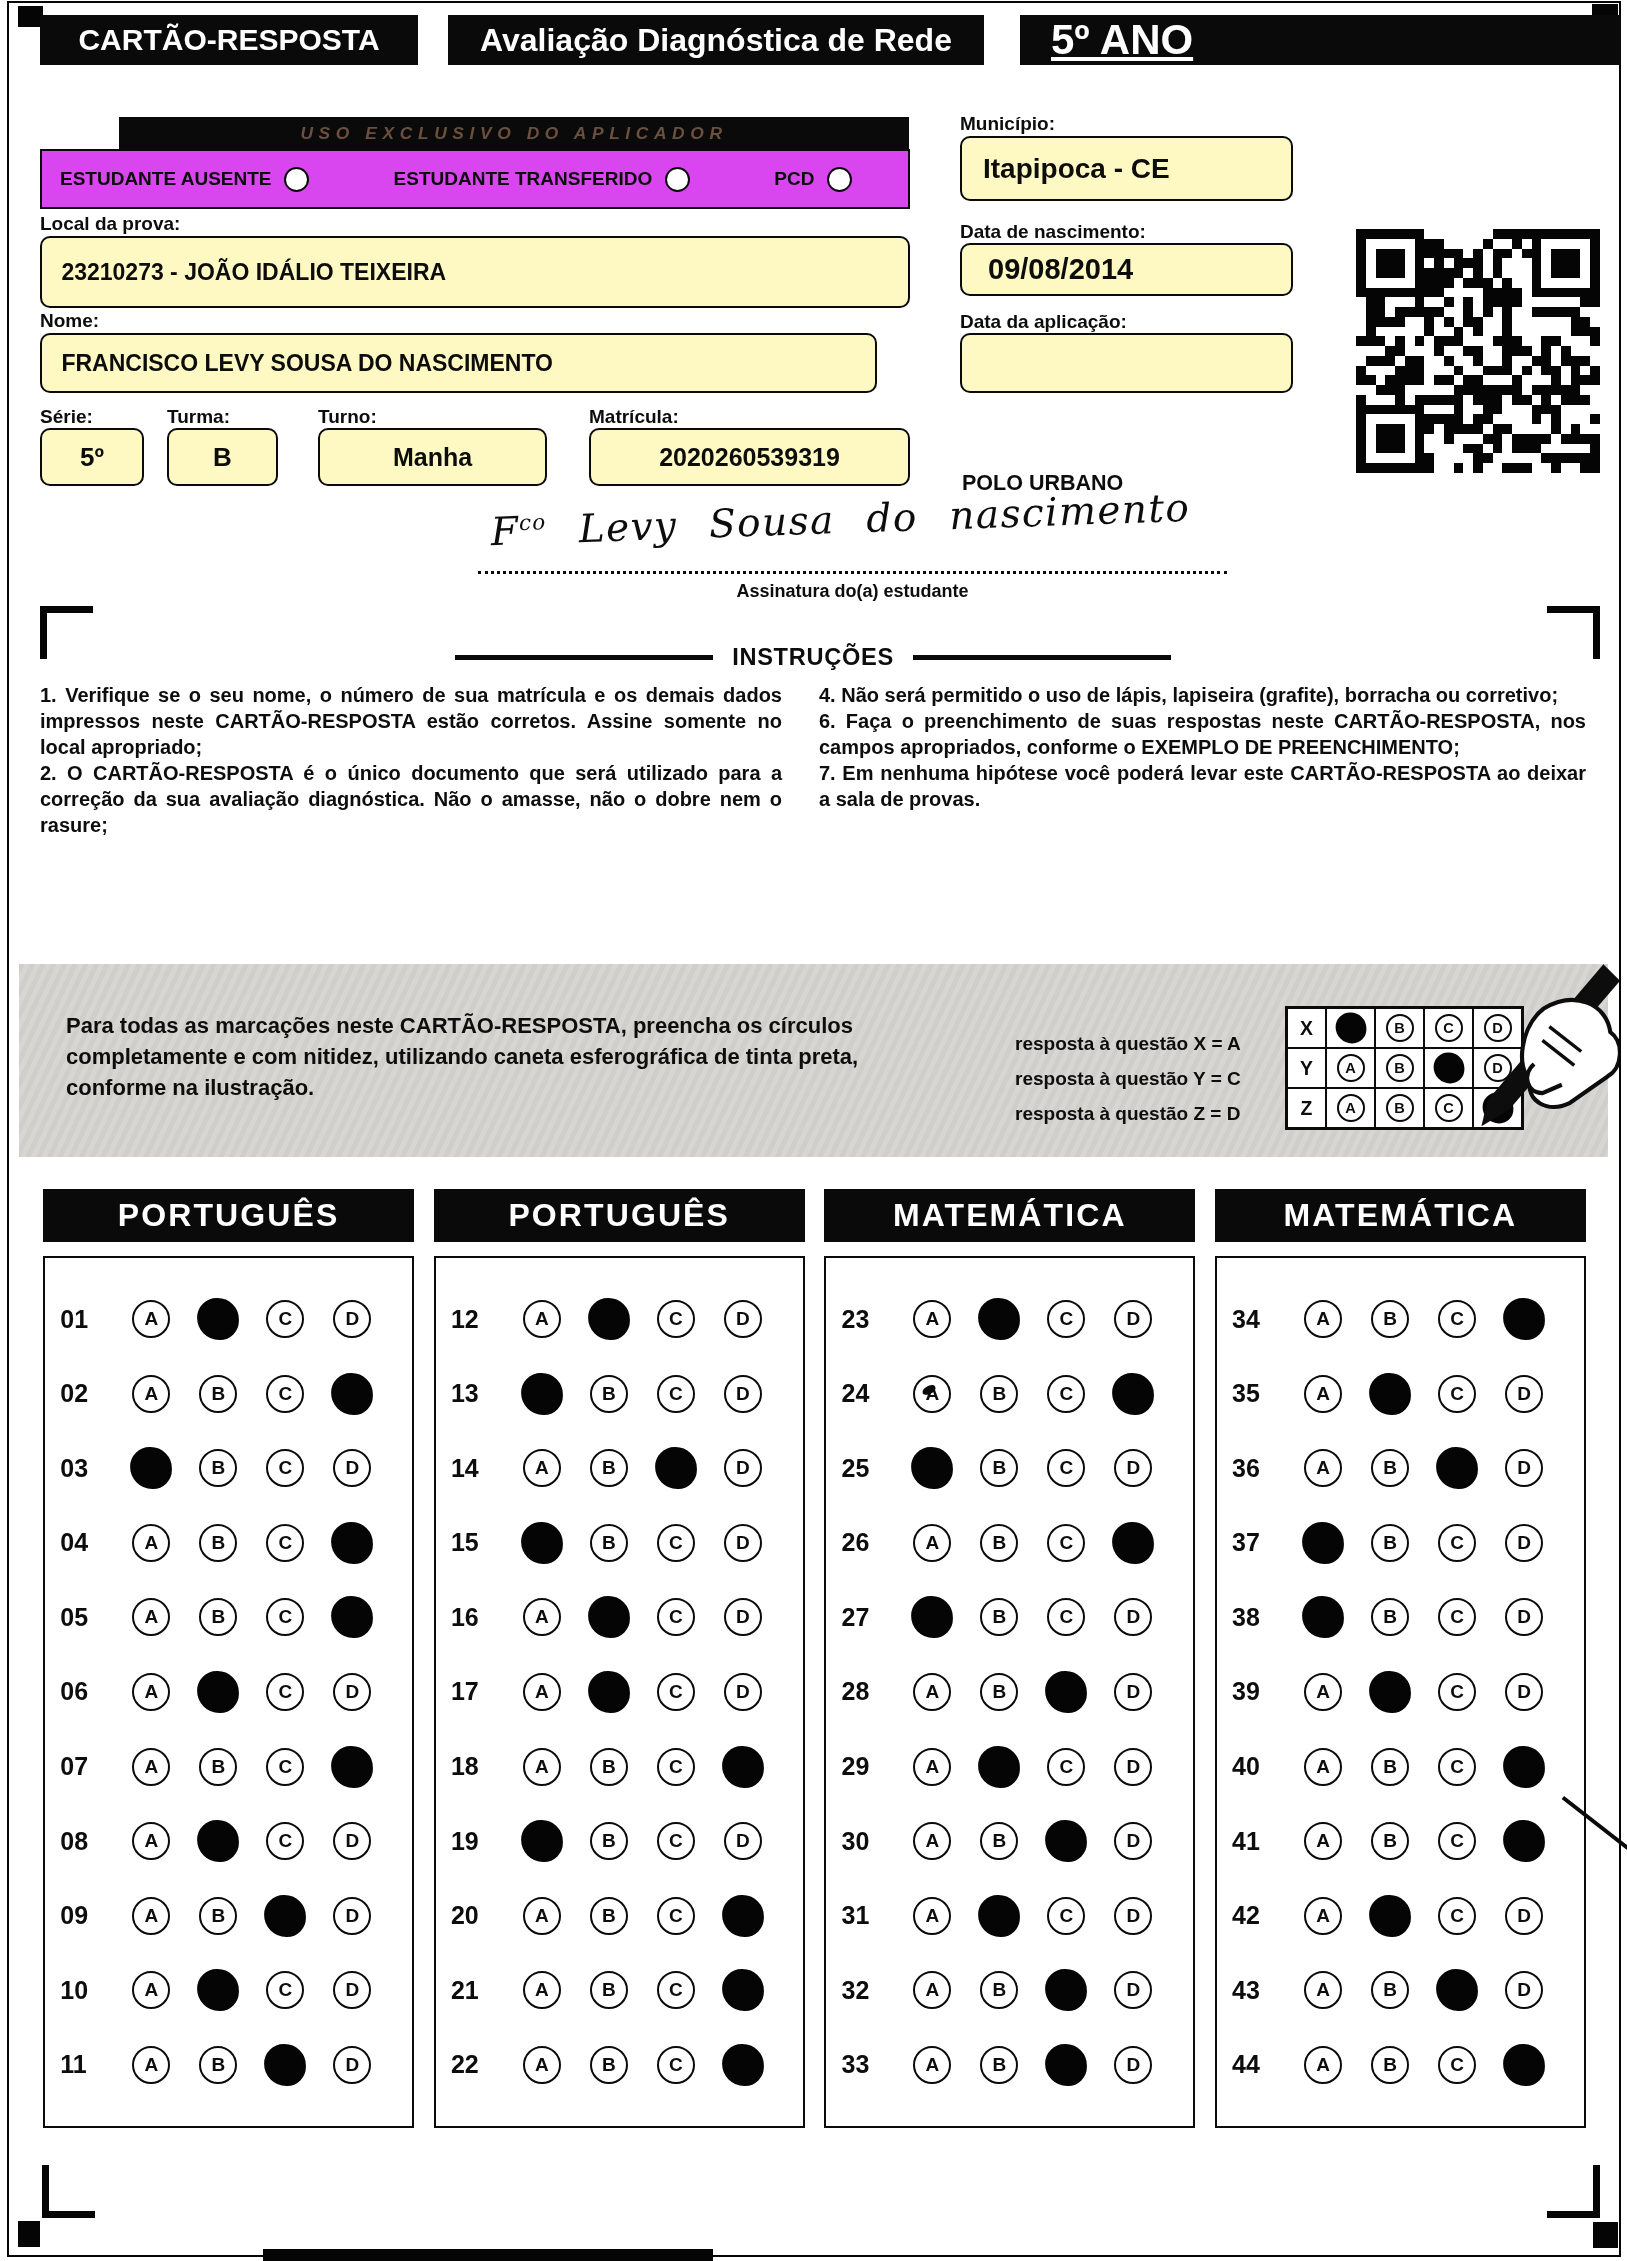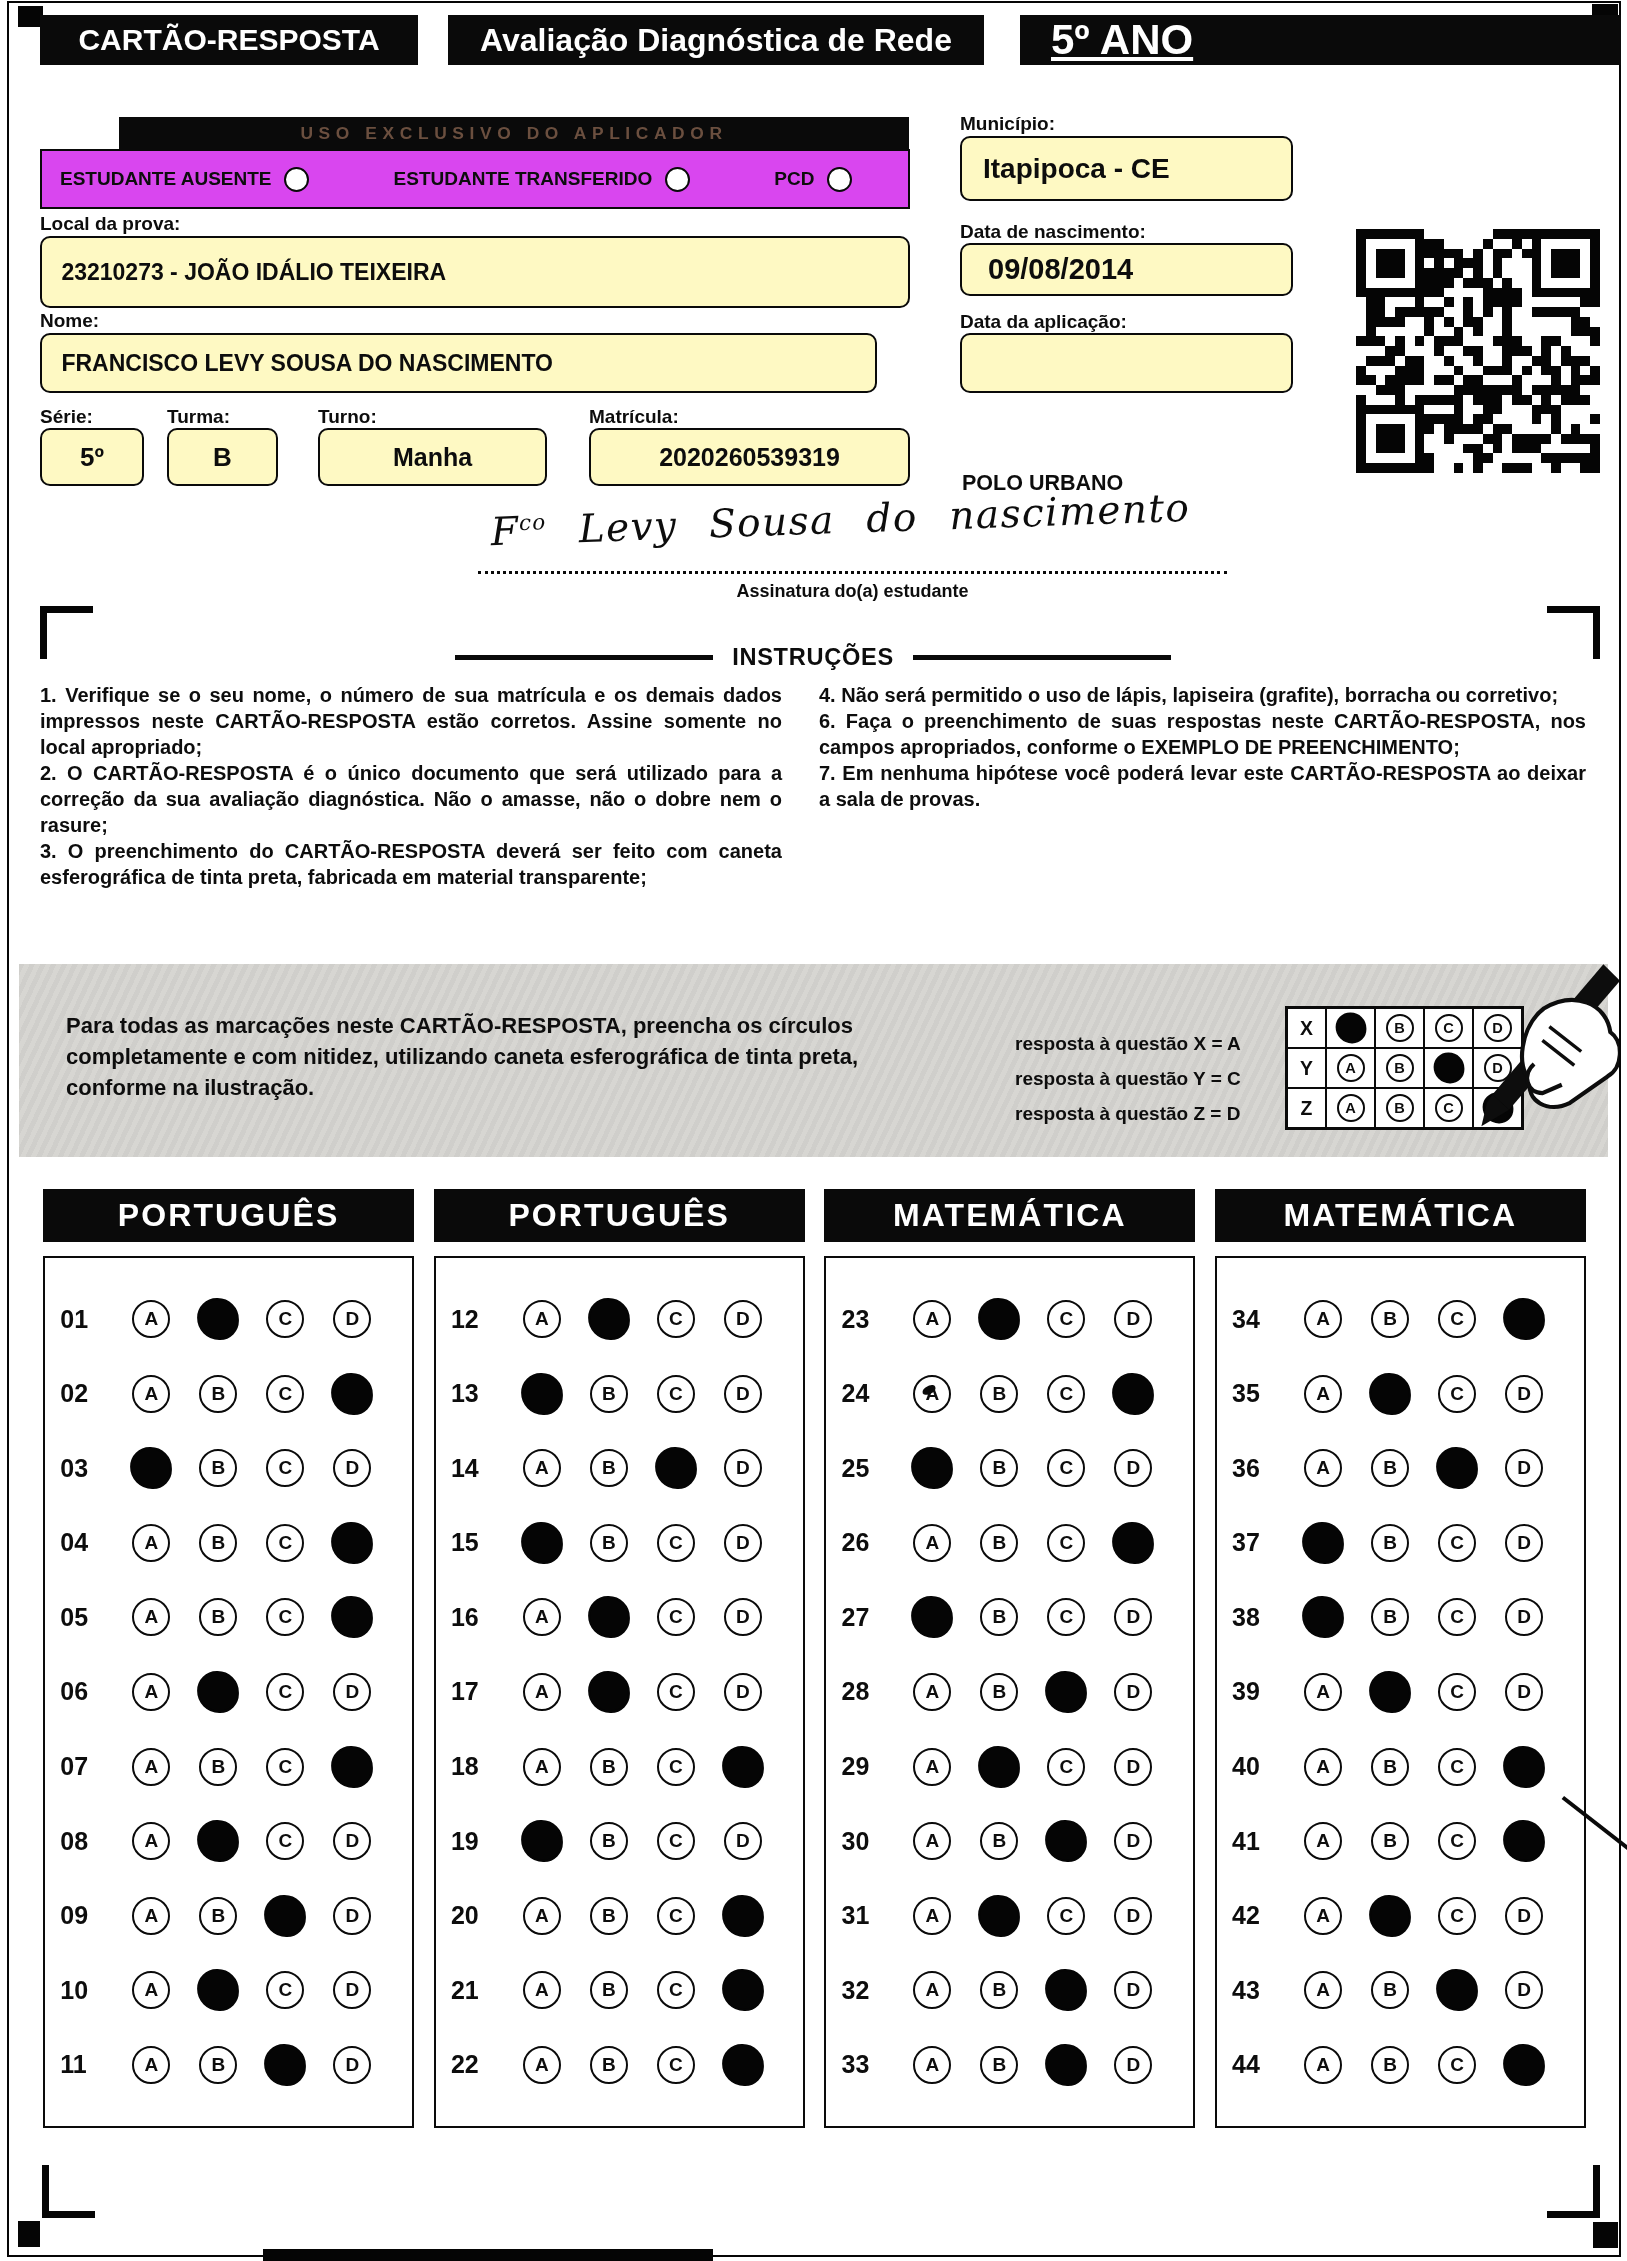--- a/index.html
+++ b/index.html
@@ -14,21 +14,21 @@
   .sq { position:absolute; background:#050505; }
   .corner { position:absolute; width:53px; height:53px; }
   .corner.tl { border-left:7.6px solid #050505; border-top:7.6px solid #050505; }
   .corner.tr { border-right:7.6px solid #050505; border-top:7.6px solid #050505; }
   .corner.bl { border-left:7.6px solid #050505; border-bottom:7.6px solid #050505; }
   .corner.br { border-right:7.6px solid #050505; border-bottom:7.6px solid #050505; }
 
   .blackbar { background:#0a0a0a; color:#ffffff; display:flex; align-items:center; justify-content:center; font-weight:700; }
 
   .applicator-bar { background:#0a0a0a; color:#6b4f3f; display:flex; align-items:center; justify-content:center;
-                    font-weight:600; font-size:17.4px; letter-spacing:5.6px; }
+                    font-weight:600; font-size:17.4px; letter-spacing:5.6px;font-style:italic; }
   .applicator-box { border:2.1px solid #0a0a0a; display:flex; align-items:center; justify-content:space-between;
                     padding:0 56px 0 18px; background:#d946ef; }
   .opt { display:flex; align-items:center; gap:12.5px; font-weight:600; font-size:19px; }
   .opt-circle { width:25px; height:25px; border:2.1px solid #0a0a0a; border-radius:50%; background:#fff; flex:none; }
 
   .lbl { font-weight:700; font-size:19px; }
   .box { border:2.1px solid #0a0a0a; border-radius:10px; background:#fef9c3; display:flex; align-items:center; }
   .center { justify-content:center; }
   .val { font-weight:700; font-size:23px; }
 
@@ -483,21 +483,20 @@
   <div class="corner tr" style="left:1547px;top:606px;"></div>
 
   <div class="abs instr-head" style="left:292px;top:644px;width:1042px;">
     <span class="hline"></span>
     <span class="instr-title">INSTRUÇÕES</span>
     <span class="hline"></span>
   </div>
   <div class="abs instr-col" style="left:40px;top:682px;width:742px;">
       <p>1. Verifique se o seu nome, o número de sua matrícula e os demais dados impressos neste CARTÃO-RESPOSTA estão corretos. Assine somente no local apropriado;</p>
       <p>2. O CARTÃO-RESPOSTA é o único documento que será utilizado para a correção da sua avaliação diagnóstica. Não o amasse, não o dobre nem o rasure;</p>
-      <p>3. O preenchimento do CARTÃO-RESPOSTA deverá ser feito com caneta esferográfica de tinta preta, fabricada em material transparente;</p>
     </div>
   <div class="abs instr-col" style="left:819px;top:682px;width:767px;">
       <p>4. Não será permitido o uso de lápis, lapiseira (grafite), borracha ou corretivo;</p>
       <p>6. Faça o preenchimento de suas respostas neste CARTÃO-RESPOSTA, nos campos apropriados, conforme o EXEMPLO DE PREENCHIMENTO;</p>
       <p>7. Em nenhuma hipótese você poderá levar este CARTÃO-RESPOSTA ao deixar a sala de provas.</p>
     </div>
 
   <div class="abs example-band" style="left:19.4px;top:964px;width:1589px;height:193px;"></div>
   <div class="abs example-text" style="left:66px;top:1010px;width:809px;">Para todas as marcações neste CARTÃO-RESPOSTA, preencha os círculos completamente e com nitidez, utilizando caneta esferográfica de tinta preta, conforme na ilustração.</div>
   <div class="abs" style="left:1015px;top:1026px;">

